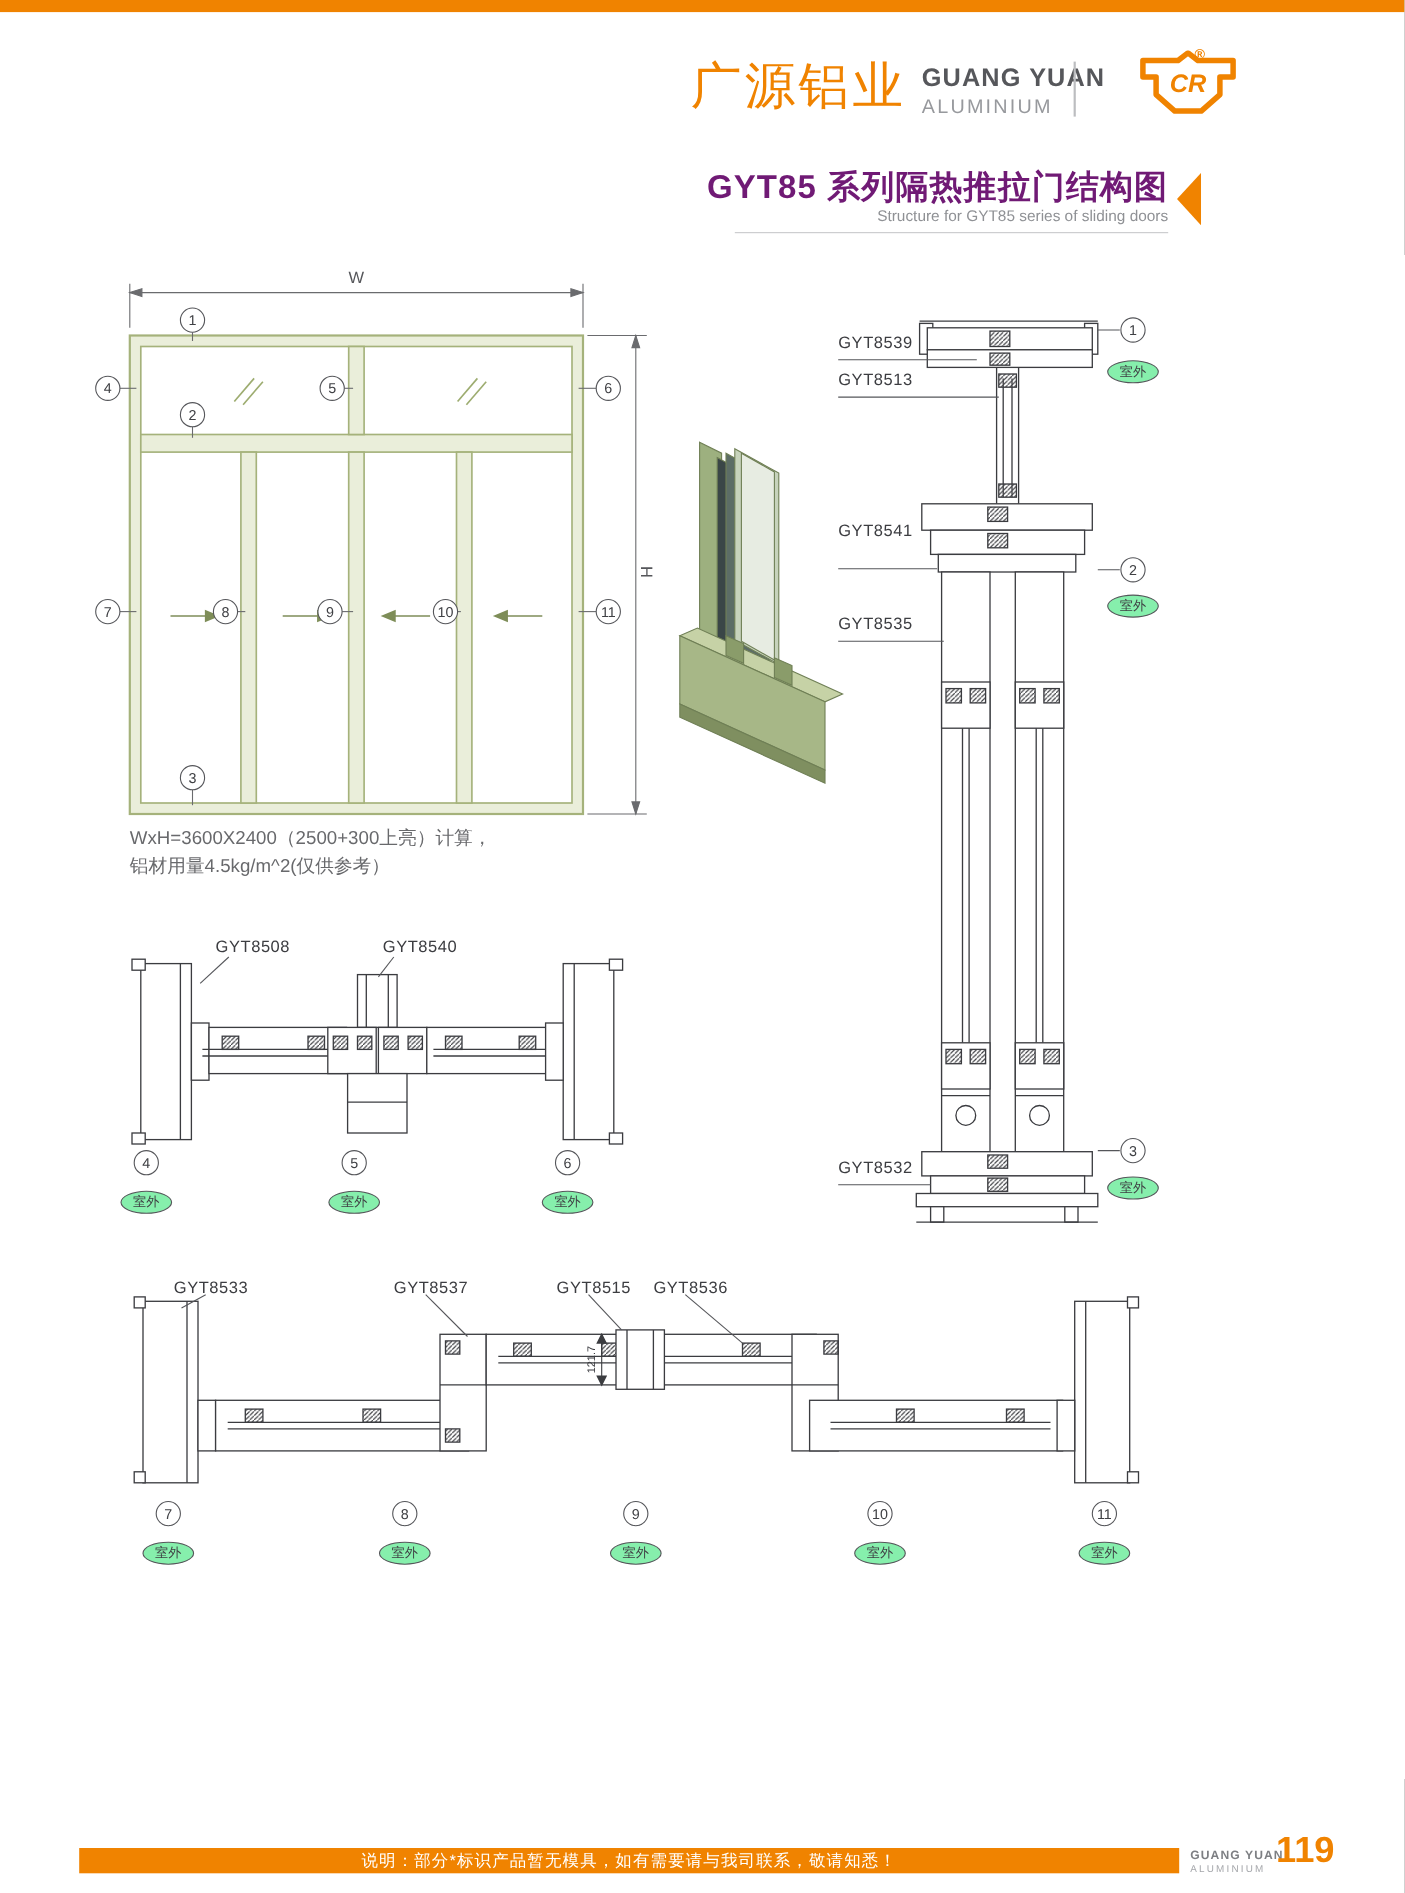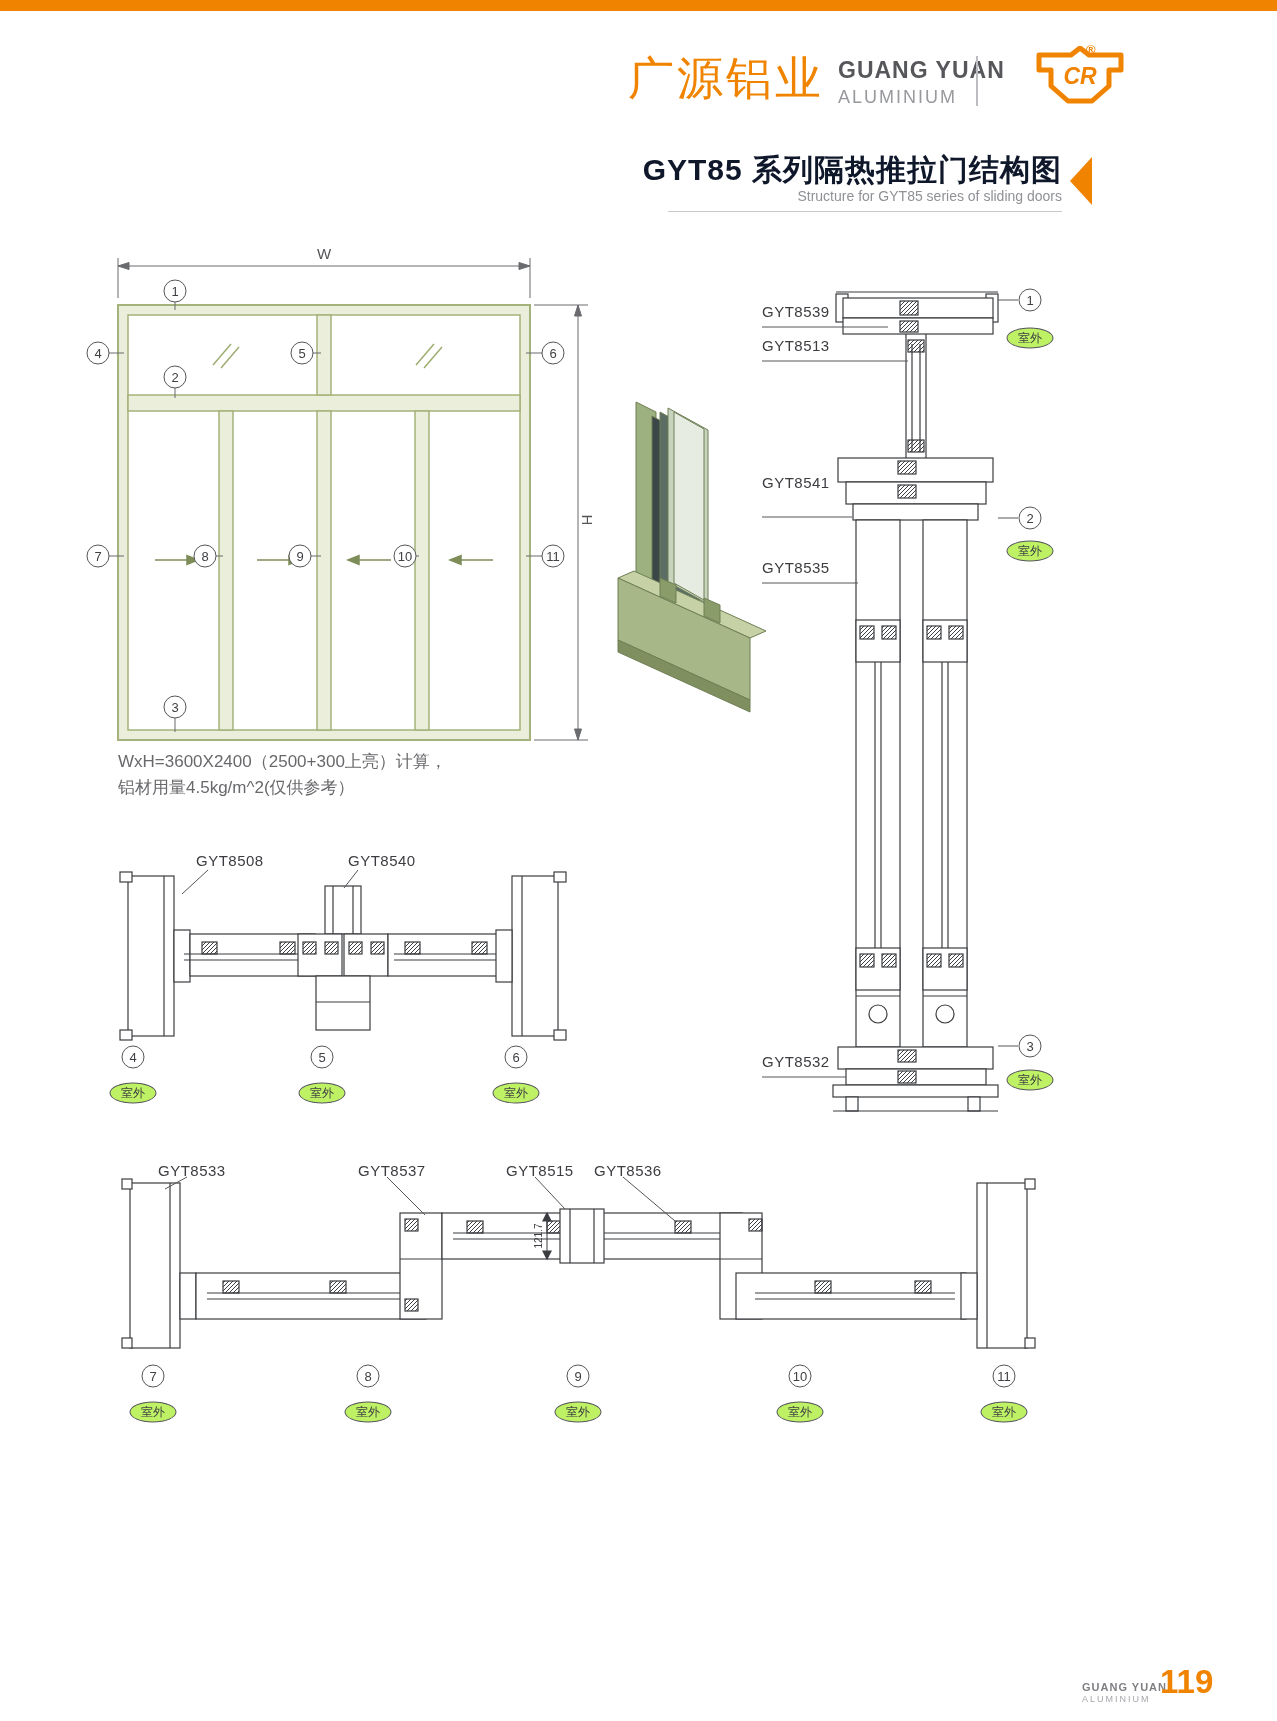--- a/index.html
+++ b/index.html
@@ -11,33 +11,33 @@
   .topbar{left:0;top:0;width:1277px;height:11px;background:var(--accent,#f08300);}
 
   .brand-cn{left:628px;top:48px;font-size:46px;font-weight:normal;color:var(--accent,#f08300);letter-spacing:3px;}
   .brand-en{font-size:23px;font-weight:bold;color:#56575b;letter-spacing:1px;}
   .brand-sub{font-size:18px;color:#97999d;letter-spacing:2px;margin-top:3px;}
   .brand-en-wrap{left:838px;top:57px;}
   .brand-divider{left:976px;top:56px;width:2px;height:50px;background:#bcbdc0;}
   .logo-wrap{left:1032px;top:46px;width:96px;height:66px;}
   .reg-mark{left:1086px;top:42px;font-size:13px;color:var(--accent,#f08300);font-weight:bold;}
 
-  .title-cn{left:640px;top:150px;width:422px;text-align:right;font-size:30px;font-weight:bold;color:#0f172a;letter-spacing:1px;}
+  .title-cn{left:640px;top:150px;width:422px;text-align:right;font-size:30px;font-weight:bold;color:#701a75;letter-spacing:1px;}
   .title-en{left:640px;top:188px;width:422px;text-align:right;font-size:14px;color:#8f9195;}
   .title-rule{left:668px;top:211px;width:394px;height:1px;background:#c8c9cb;}
   .title-marker{left:1070px;top:157px;width:22px;height:48px;background:var(--accent,#f08300);clip-path:polygon(100% 0,100% 100%,0 50%);}
 
   .dimlabel{font-size:15px;color:#55565a;transform:translate(-50%,-50%);}
   .dimlabel.rot{transform:translate(-50%,-50%) rotate(90deg);}
   .dim-small{font-size:10px;color:#3c3d41;transform:translate(-50%,-50%) rotate(-90deg);}
 
   .callout{width:23px;height:23px;border:1.5px solid #55565a;border-radius:50%;background:#fff;
            display:flex;align-items:center;justify-content:center;font-size:13px;color:#3f4044;
            transform:translate(-50%,-50%);}
-  .oval{width:47px;height:21px;border:1.5px solid #55565a;border-radius:50%;background:#bef264;
+  .oval{width:47px;height:21px;border:1.5px solid #55565a;border-radius:50%;background:#86efac;
         display:flex;align-items:center;justify-content:center;font-size:12px;color:#3f4044;
         transform:translate(-50%,-50%);}
   .plabel{font-size:15px;color:#3c3d41;letter-spacing:0.5px;}
   .note{font-size:17px;color:#68696c;}
 
   .footer-bar{left:72px;top:1680px;width:1000px;height:23px;background:var(--accent,#f08300);
               display:flex;align-items:center;justify-content:center;}
   .footer-note{color:#ffffff;font-size:15px;letter-spacing:1px;}
   .fb-en{font-size:11px;font-weight:bold;color:#7d7f83;letter-spacing:1px;}
   .fb-sub{font-size:9px;color:#a5a7ab;letter-spacing:2px;margin-top:1px;}
@@ -376,19 +376,22 @@
   <div class="abs oval" style="left:153px;top:1412px">室外</div>
   <div class="abs callout" style="left:368px;top:1376px">8</div>
   <div class="abs oval" style="left:368px;top:1412px">室外</div>
   <div class="abs callout" style="left:578px;top:1376px">9</div>
   <div class="abs oval" style="left:578px;top:1412px">室外</div>
   <div class="abs callout" style="left:800px;top:1376px">10</div>
   <div class="abs oval" style="left:800px;top:1412px">室外</div>
   <div class="abs callout" style="left:1004px;top:1376px">11</div>
   <div class="abs oval" style="left:1004px;top:1412px">室外</div>
 
+  <div class="abs footer-bar">
+    <span class="footer-note">说明：部分*标识产品暂无模具，如有需要请与我司联系，敬请知悉！</span>
+  </div>
   <div class="abs footer-brand">
     <div class="fb-en">GUANG YUAN</div>
     <div class="fb-sub">ALUMINIUM</div>
   </div>
   <div class="abs footer-page">119</div>
 
 </div>
 
 </body></html>

